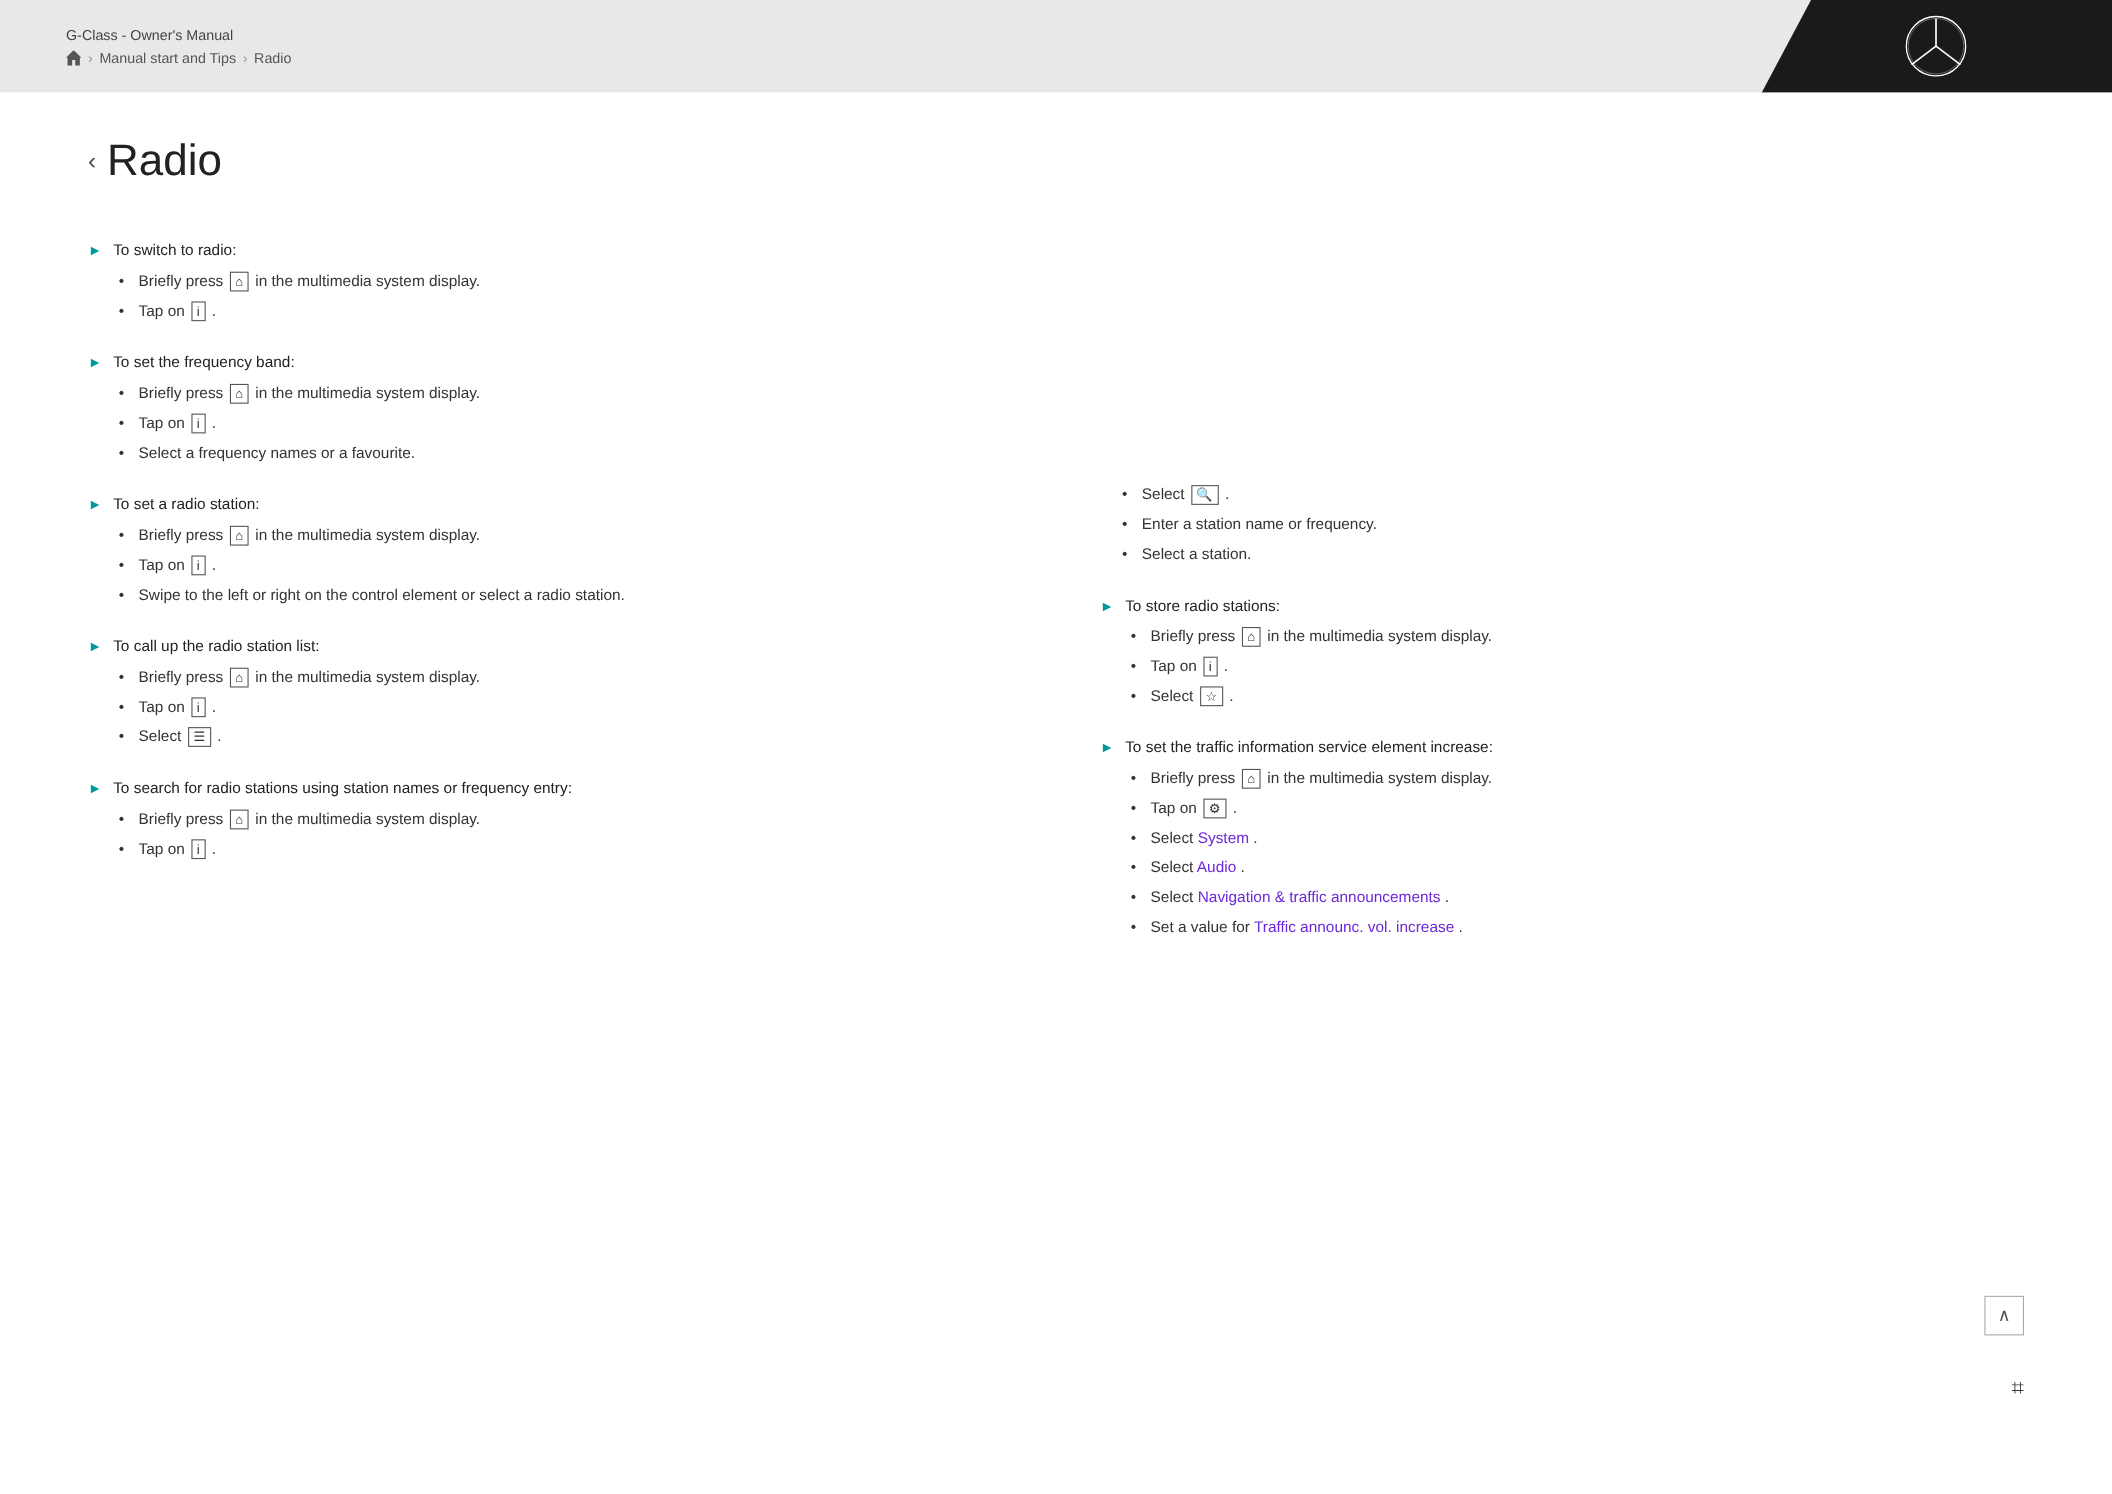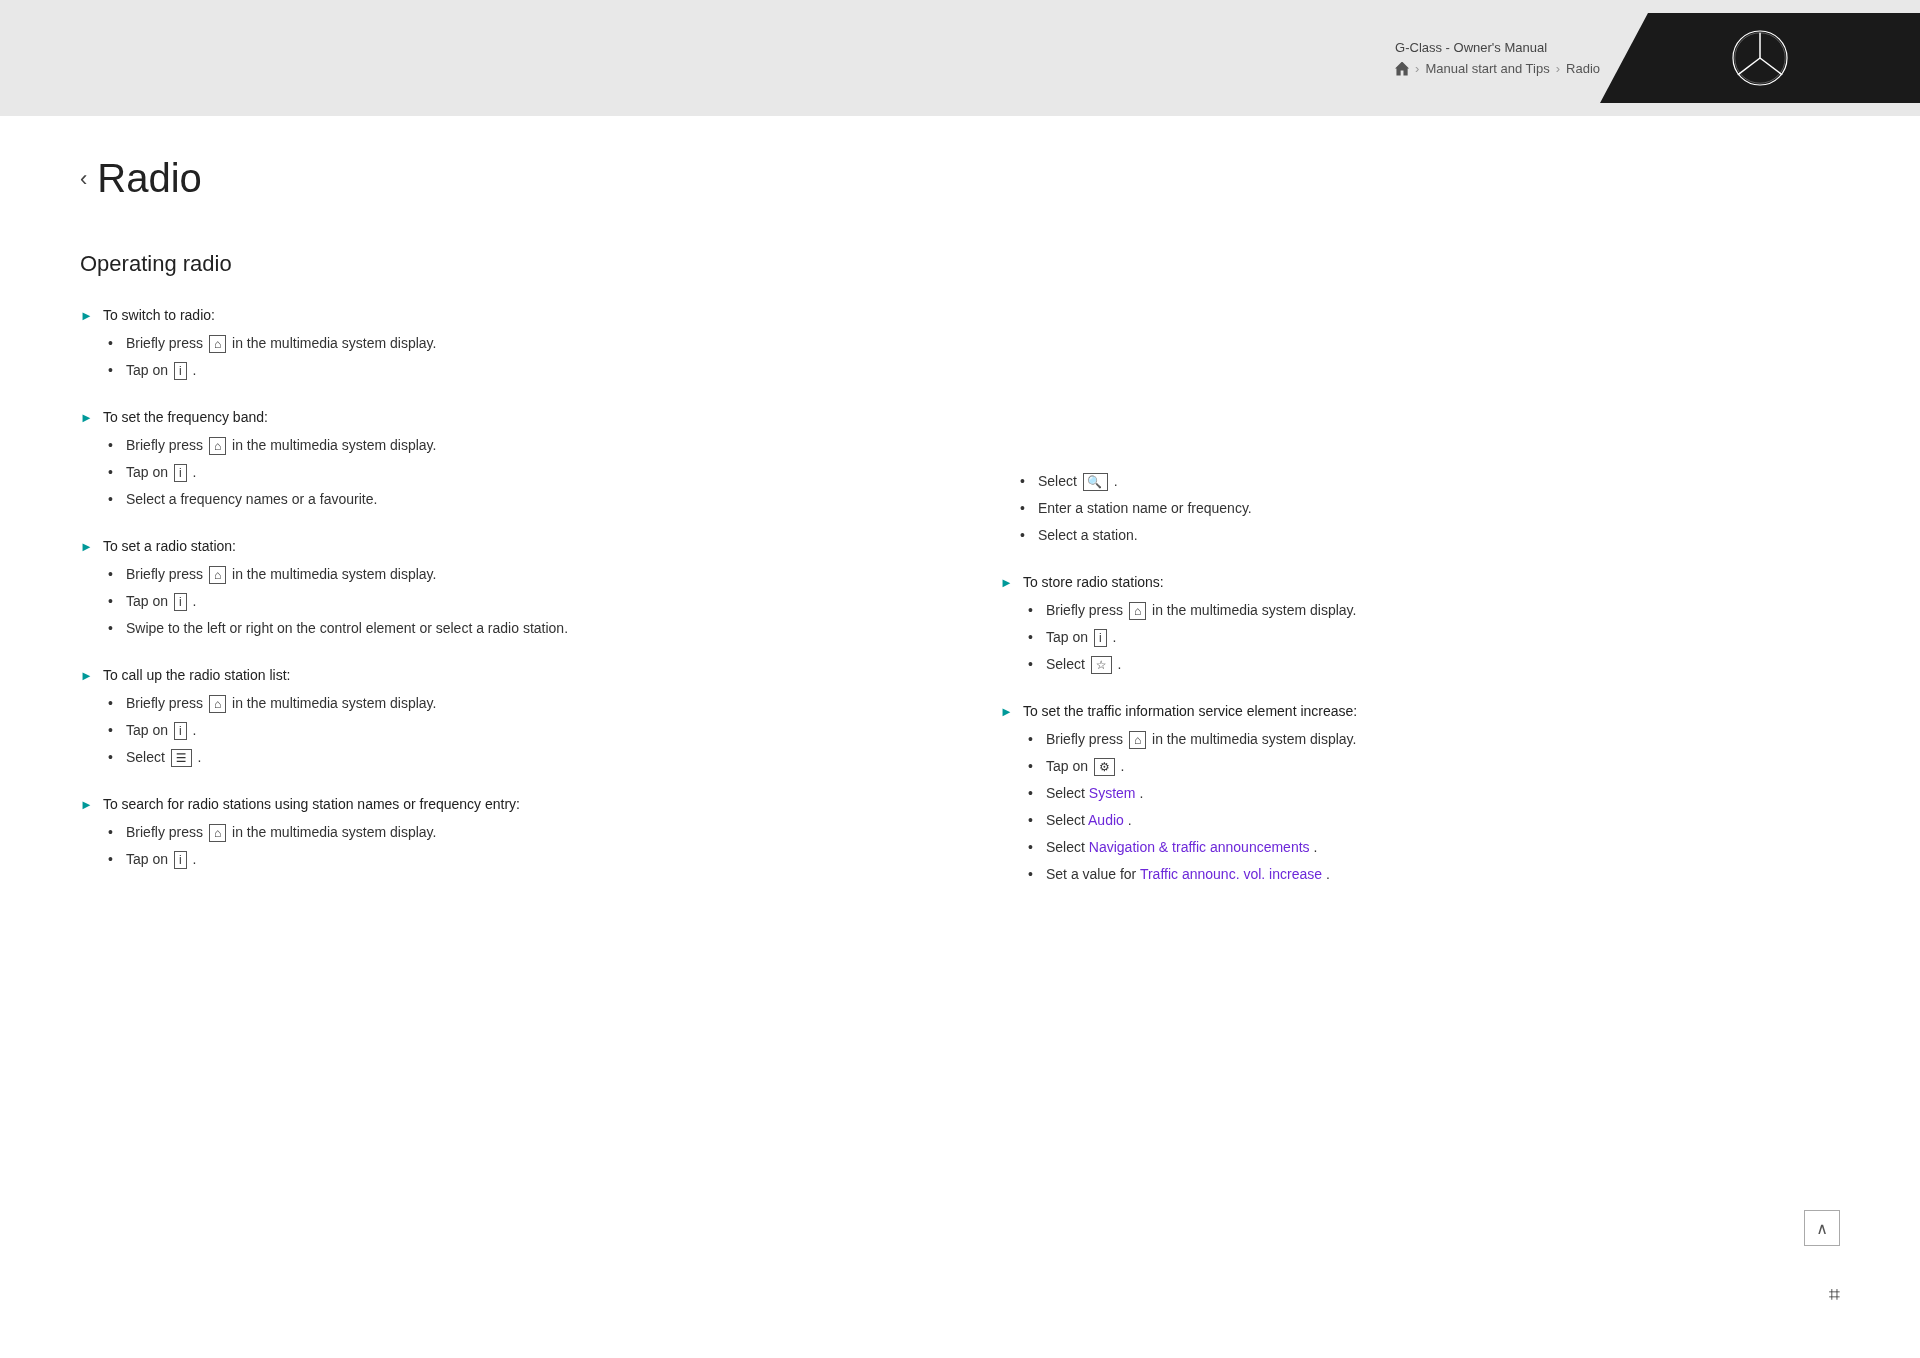--- a/index.html
+++ b/index.html
@@ -8,24 +8,24 @@
       font-size: 14px;
       background: #f0f0f0;
       color: #222;
       width: 1920px;
       min-height: 1358px;
     }
 
     
     .header {
       background: #e8e8e8;
-      height: 116px;
-      display: flex;
-      align-items: center;
-      justify-content: flex-end;
+      height: 84px;
+      display: flex;
+      align-items: center;
+      justify-content: space-between;
       padding: 0 0 0 60px;
     }
     .header-left {}
     .header-title {
       font-size: 13px;
       color: #444;
       margin-bottom: 6px;
     }
     .breadcrumb {
       display: flex;
@@ -251,21 +251,20 @@
 <div class="main">
 
   <div class="page-title-row">
     <span class="back-arrow">‹</span>
     <h1 class="page-title">Radio</h1>
   </div>
 
   <div class="content-columns">
 
     <div class="column-left">
-      <h2 class="section-title">Operating radio</h2>
 
       <div class="instruction-block">
         <div class="instruction-header">
           <span class="arrow-right">►</span>
           <span class="instruction-title">To switch to radio:</span>
         </div>
         <ul class="instruction-steps">
           <li>
             <span>Briefly press </span>
             <span class="icon-btn">⌂</span>

